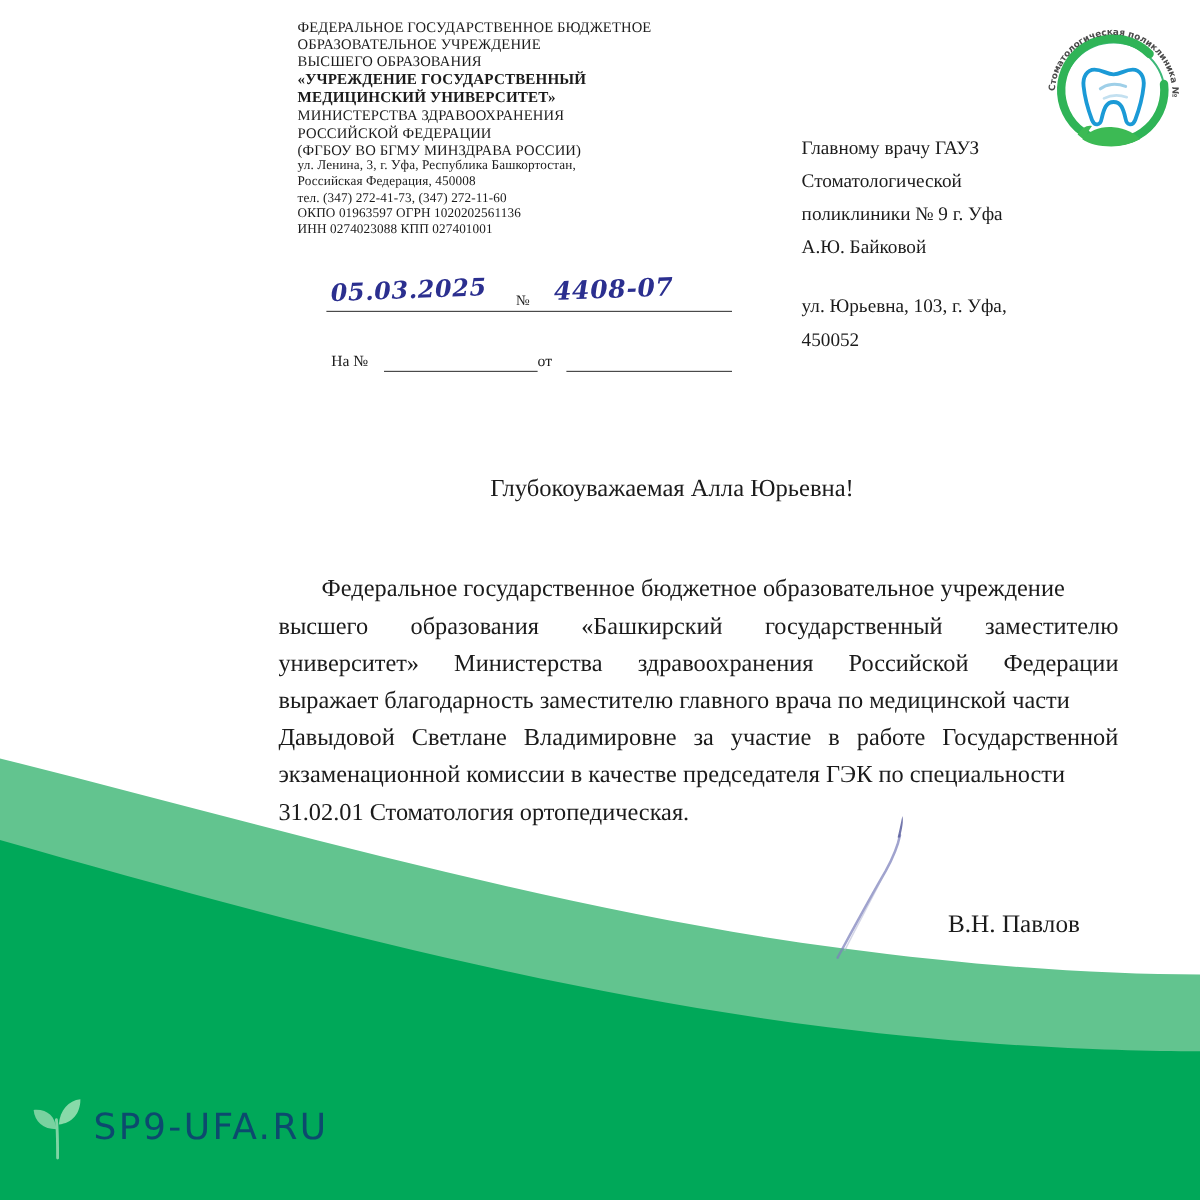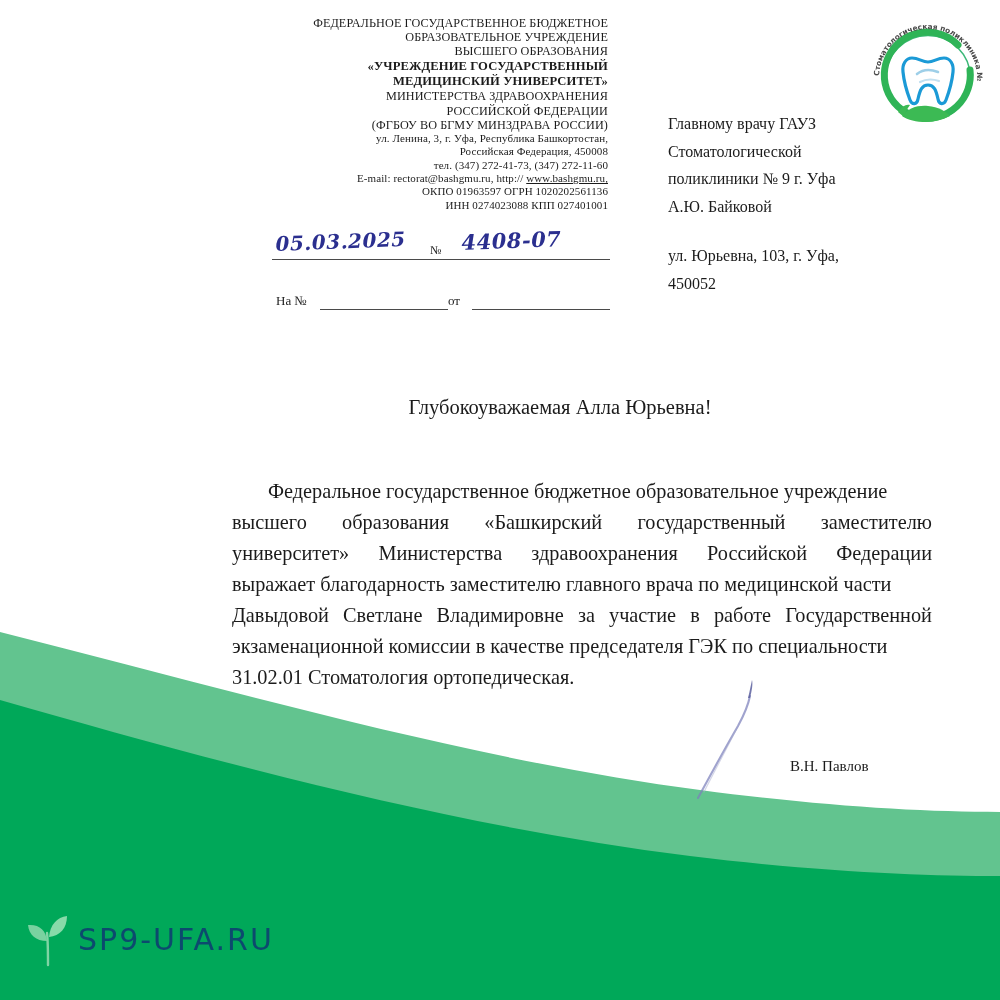--- a/index.html
+++ b/index.html
@@ -23,24 +23,24 @@
     left: 0; top: 0;
     width: 1000px;
     height: 1000px;
     z-index: 0;
     pointer-events: none;
   }
 
   
   #letterhead {
     position: absolute;
-    left: 258px;
+    left: 248px;
     top: 16px;
     width: 350px;
-    text-align: right;
+    text-align: left;
     z-index: 3;
   }
   #letterhead .lh-line {
     font-size: 12.2px;
     line-height: 14.2px;
     letter-spacing: 0.1px;
     white-space: nowrap;
   }
   #letterhead .lh-line.bold {
     font-weight: bold;
@@ -200,21 +200,21 @@
   }
   #body .body-line > span {
     display: inline-block;
   }
 
   
   #signature-name {
     position: absolute;
     left: 790px;
     top: 758px;
-    font-size: 15px;
+    font-size: 21px;
     white-space: nowrap;
     z-index: 3;
   }
   #signature-stroke {
     position: absolute;
     left: 690px;
     top: 672px;
     width: 120px;
     height: 130px;
     z-index: 3;
@@ -254,23 +254,20 @@
     <div class="lh-line">ОБРАЗОВАТЕЛЬНОЕ УЧРЕЖДЕНИЕ</div>
     <div class="lh-line">ВЫСШЕГО ОБРАЗОВАНИЯ</div>
     <div class="lh-line bold">«УЧРЕЖДЕНИЕ ГОСУДАРСТВЕННЫЙ</div>
     <div class="lh-line bold">МЕДИЦИНСКИЙ УНИВЕРСИТЕТ»</div>
     <div class="lh-line">МИНИСТЕРСТВА ЗДРАВООХРАНЕНИЯ</div>
     <div class="lh-line">РОССИЙСКОЙ ФЕДЕРАЦИИ</div>
     <div class="lh-line">(ФГБОУ ВО БГМУ МИНЗДРАВА РОССИИ)</div>
     <div class="lh-line small">ул. Ленина, 3, г. Уфа, Республика Башкортостан,</div>
     <div class="lh-line small">Российская Федерация, 450008</div>
     <div class="lh-line small">тел. (347) 272-41-73, (347) 272-11-60</div>
-    <div class="lh-line tiny">
-      <span>E-mail:  rectorat@bashgmu.ru, http:// </span><span class="underline-link">www.bashgmu.ru,</span>
-    </div>
     <div class="lh-line tiny">ОКПО 01963597  ОГРН 1020202561136</div>
     <div class="lh-line tiny">ИНН 0274023088  КПП 027401001</div>
   </div>
 
   <div id="reg-row">
     <div class="rule"></div>
     <div class="hand hand-date">05.03.2025</div>
     <div class="nomer-mark">№</div>
     <div class="hand hand-num">4408-07</div>
   </div>

